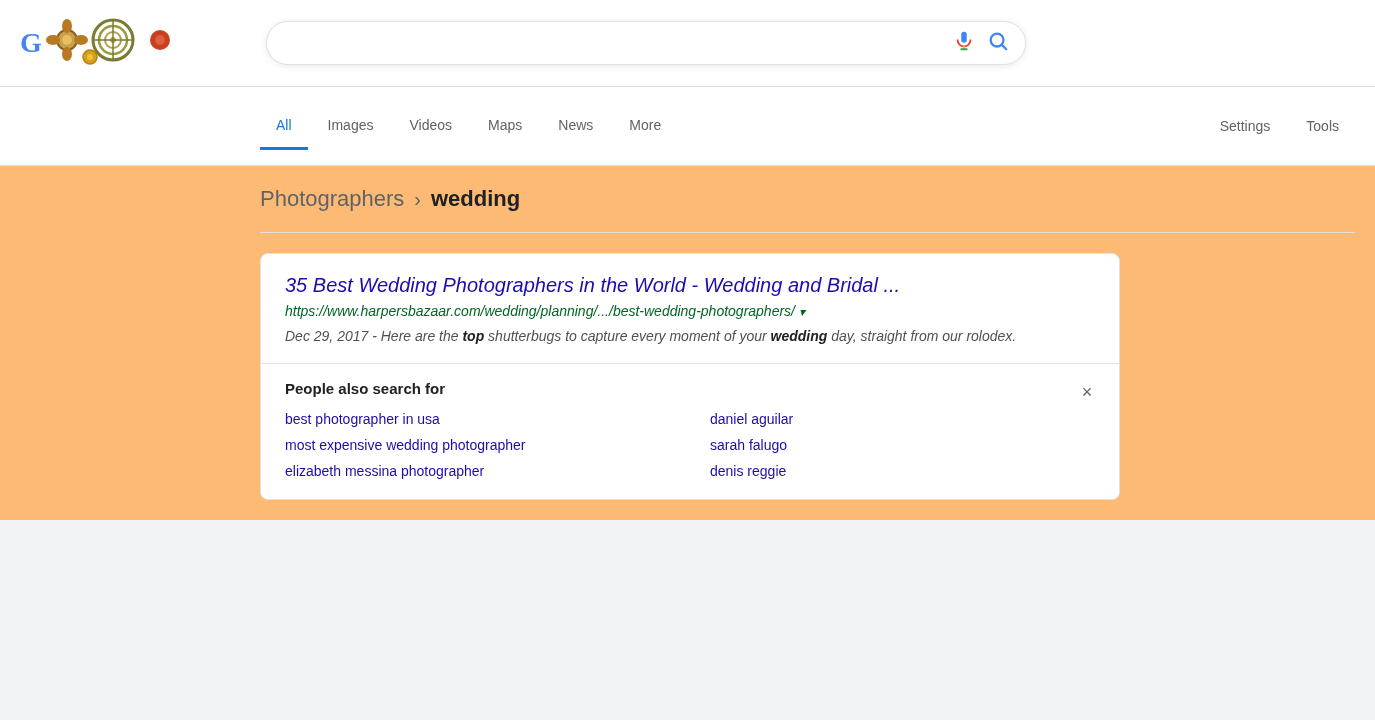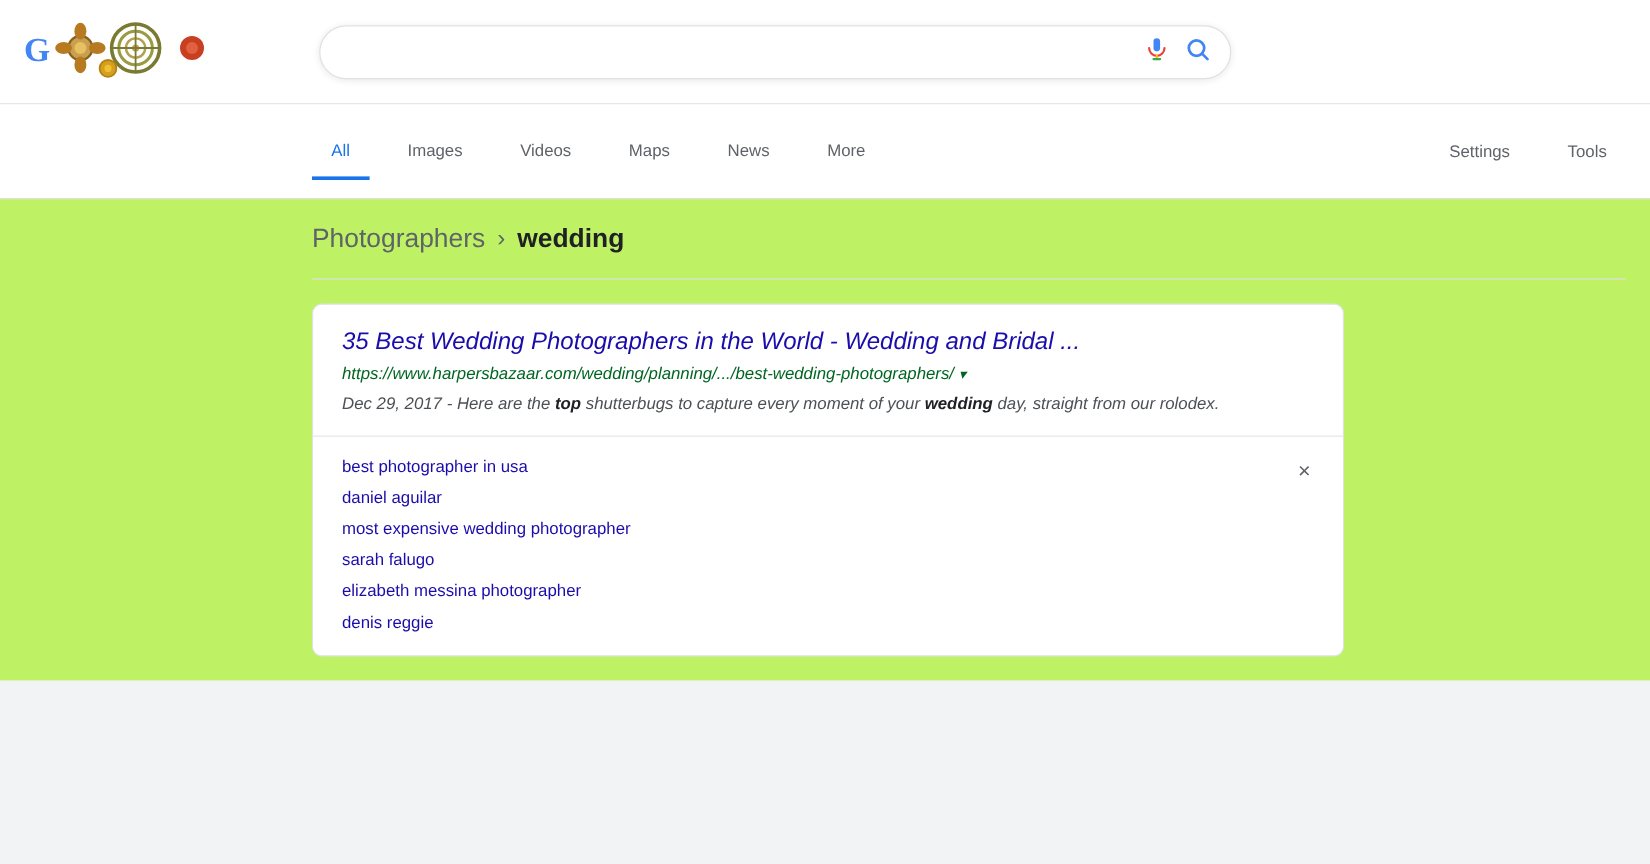--- a/index.html
+++ b/index.html
@@ -62,40 +62,40 @@
     
     .search-icon-btn svg { width: 22px; height: 22px; }
 
     
     .nav-tabs {
       background: #fff;
       display: flex;
       align-items: center;
       padding: 0 20px 0 260px;
       border-bottom: 1px solid #e0e0e0;
-      gap: 16px;
+      gap: 4px;
     }
     .nav-tab {
       padding: 14px 16px;
       font-size: 14px;
       color: #5f6368;
       cursor: pointer;
       border-bottom: 3px solid transparent;
       text-decoration: none;
       display: inline-block;
     }
     .nav-tab.active { color: #1a73e8; border-bottom-color: #1a73e8; }
     .nav-spacer { flex: 1; }
     .nav-settings { color: #5f6368; font-size: 14px; padding: 31px 16px; cursor: pointer; }
     .nav-tools { color: #5f6368; font-size: 14px; padding: 14px 16px; cursor: pointer; }
 
     
     .main-content {
       padding: 20px 20px 20px 260px;
-      background: #bef264;
+      background: #fdba74;
     }
 
     
     .breadcrumb {
       display: flex;
       align-items: center;
       font-size: 22px;
       margin-bottom: 20px;
       gap: 10px;
     }
@@ -183,21 +183,21 @@
       display: flex; align-items: center; justify-content: center;
     }
     .pasf-title {
       font-size: 15px;
       font-weight: 700;
       color: #202124;
       margin-bottom: 14px;
     }
     .pasf-grid {
       display: grid;
-      grid-template-columns: 1fr;
+      grid-template-columns: 1fr 1fr;
       gap: 10px 40px;
     }
     .pasf-link {
       color: #1a0dab;
       font-size: 14px;
       text-decoration: none;
       cursor: pointer;
     }
   </style>
 </head>
@@ -295,20 +295,21 @@
         <span> - Here are the </span>
         <b>top</b>
         <span> shutterbugs to capture every moment of your </span>
         <b>wedding</b>
         <span> day, straight from our rolodex.</span>
       </div>
     </div>
 
     <div class="pasf-section">
       <span class="pasf-close">×</span>
+      <div class="pasf-title">People also search for</div>
       <div class="pasf-grid">
         <a class="pasf-link">best photographer in usa</a>
         <a class="pasf-link">daniel aguilar</a>
         <a class="pasf-link">most expensive wedding photographer</a>
         <a class="pasf-link">sarah falugo</a>
         <a class="pasf-link">elizabeth messina photographer</a>
         <a class="pasf-link">denis reggie</a>
       </div>
     </div>
   </div>

